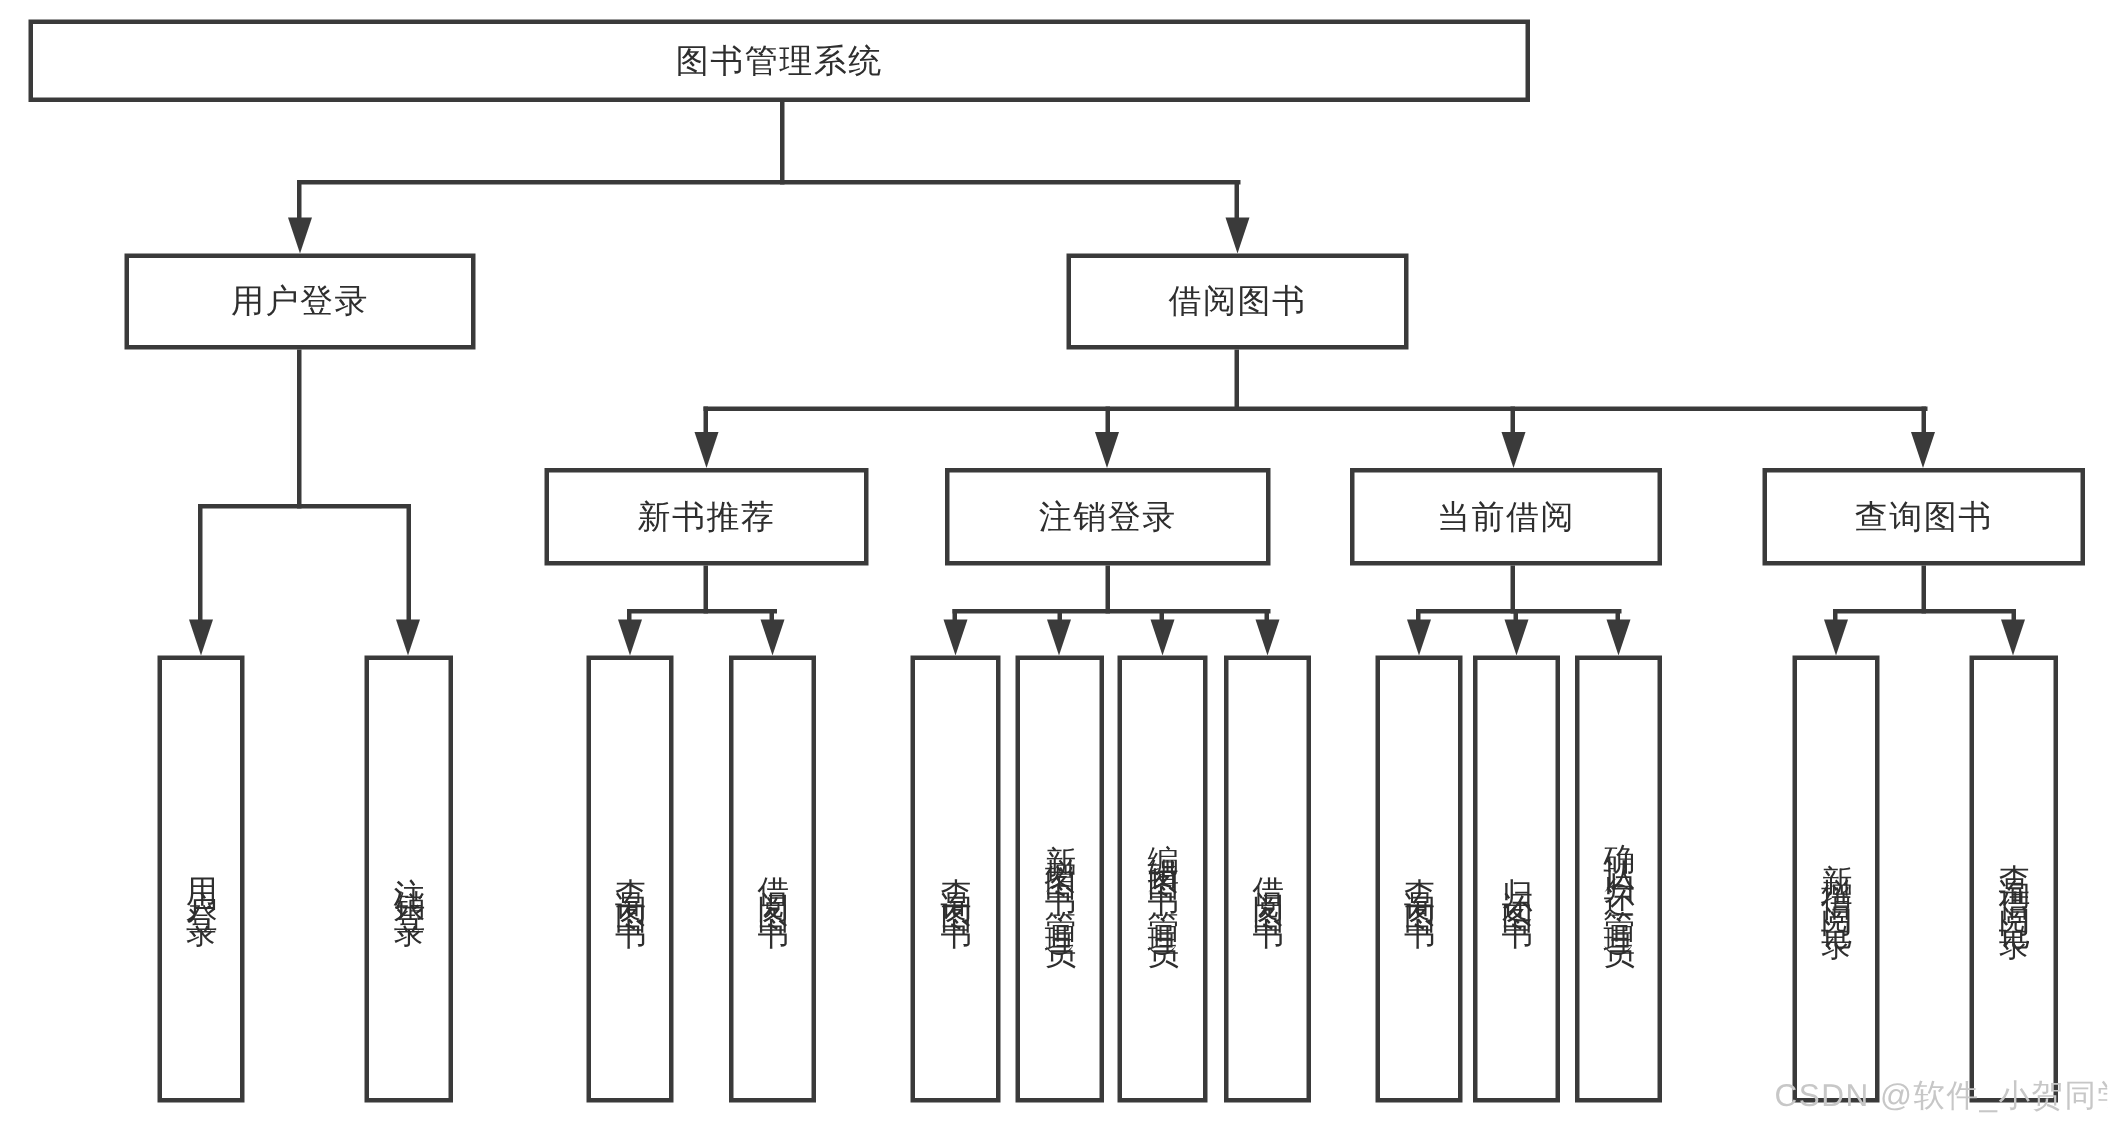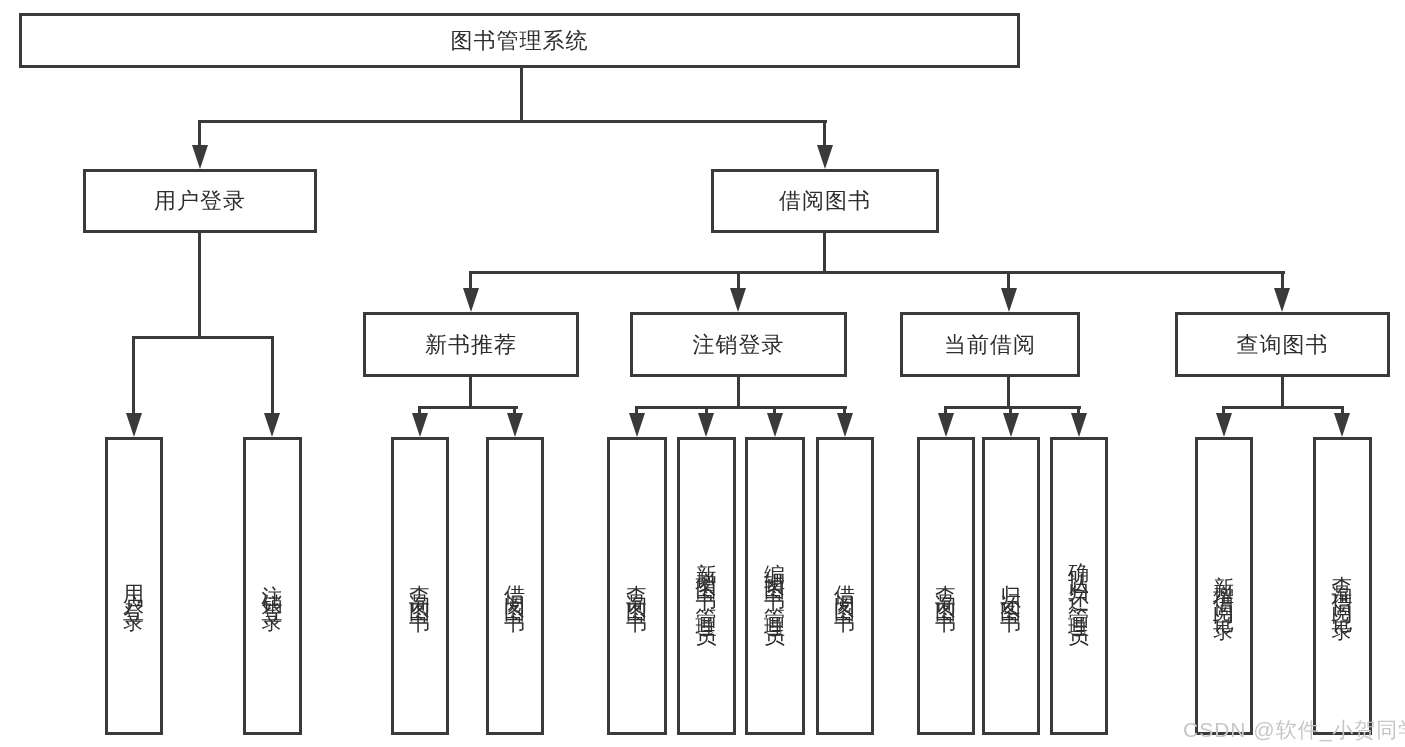--- a/index.html
+++ b/index.html
@@ -79,21 +79,21 @@
   <div class="arrow" style="left:730px;top:288px;"></div>
   <div class="arrow" style="left:1001px;top:288px;"></div>
   <div class="arrow" style="left:1274px;top:288px;"></div>
 
   <div class="box" style="left:363px;top:312px;width:216px;height:65px;">
     <span>新书推荐</span>
   </div>
   <div class="box" style="left:630px;top:312px;width:217px;height:65px;">
     <span>注销登录</span>
   </div>
-  <div class="box" style="left:900px;top:312px;width:180px;height:65px;">
+  <div class="box" style="left:900px;top:312px;width:208px;height:65px;">
     <span>当前借阅</span>
   </div>
   <div class="box" style="left:1175px;top:312px;width:215px;height:65px;">
     <span>查询图书</span>
   </div>
 
   <div class="vline" style="left:469px;top:377px;height:32px;"></div>
   <div class="hline" style="left:418px;top:406px;width:100px;"></div>
   <div class="vline" style="left:418px;top:406px;height:10px;"></div>
   <div class="vline" style="left:513px;top:406px;height:10px;"></div>

